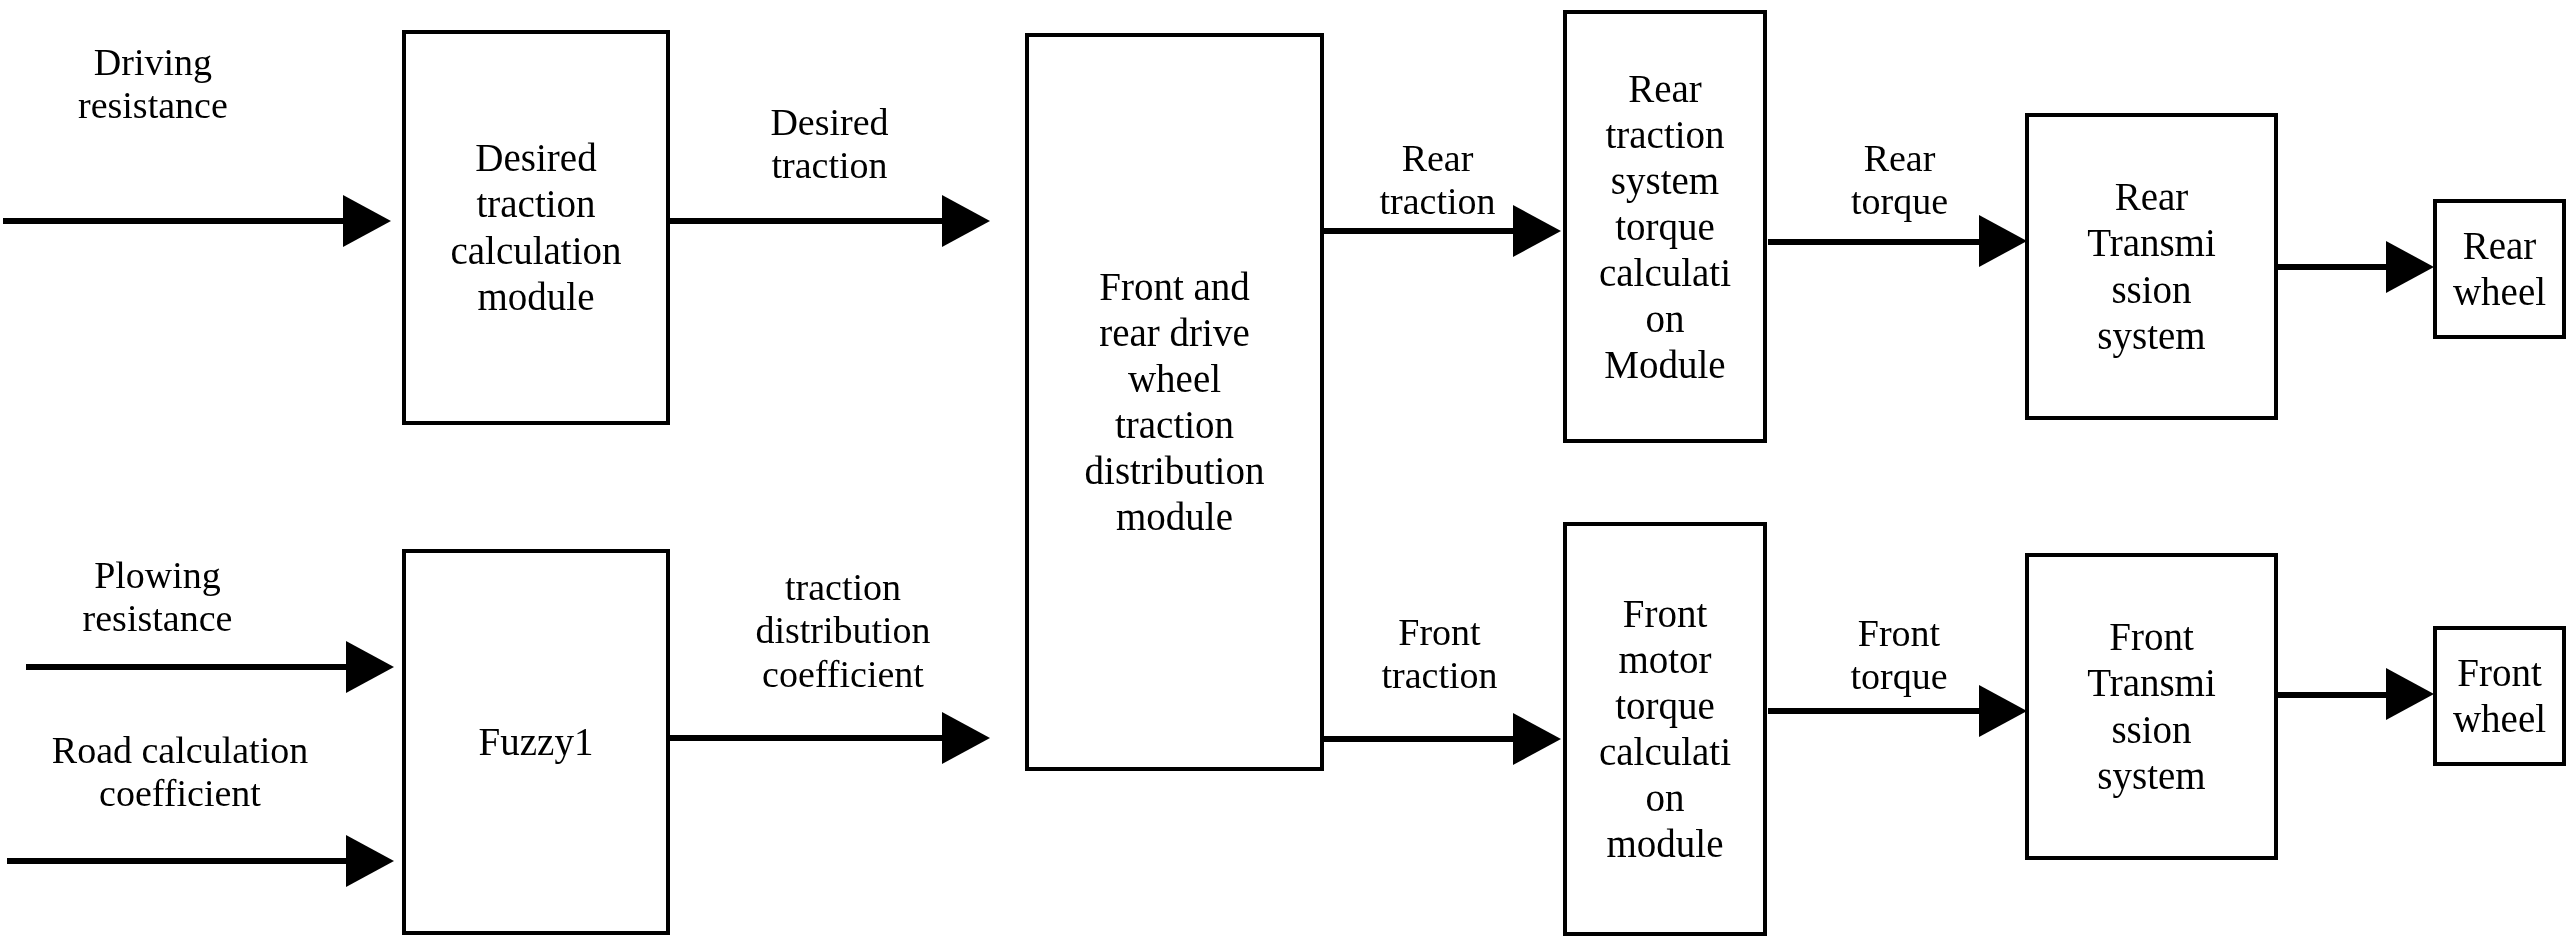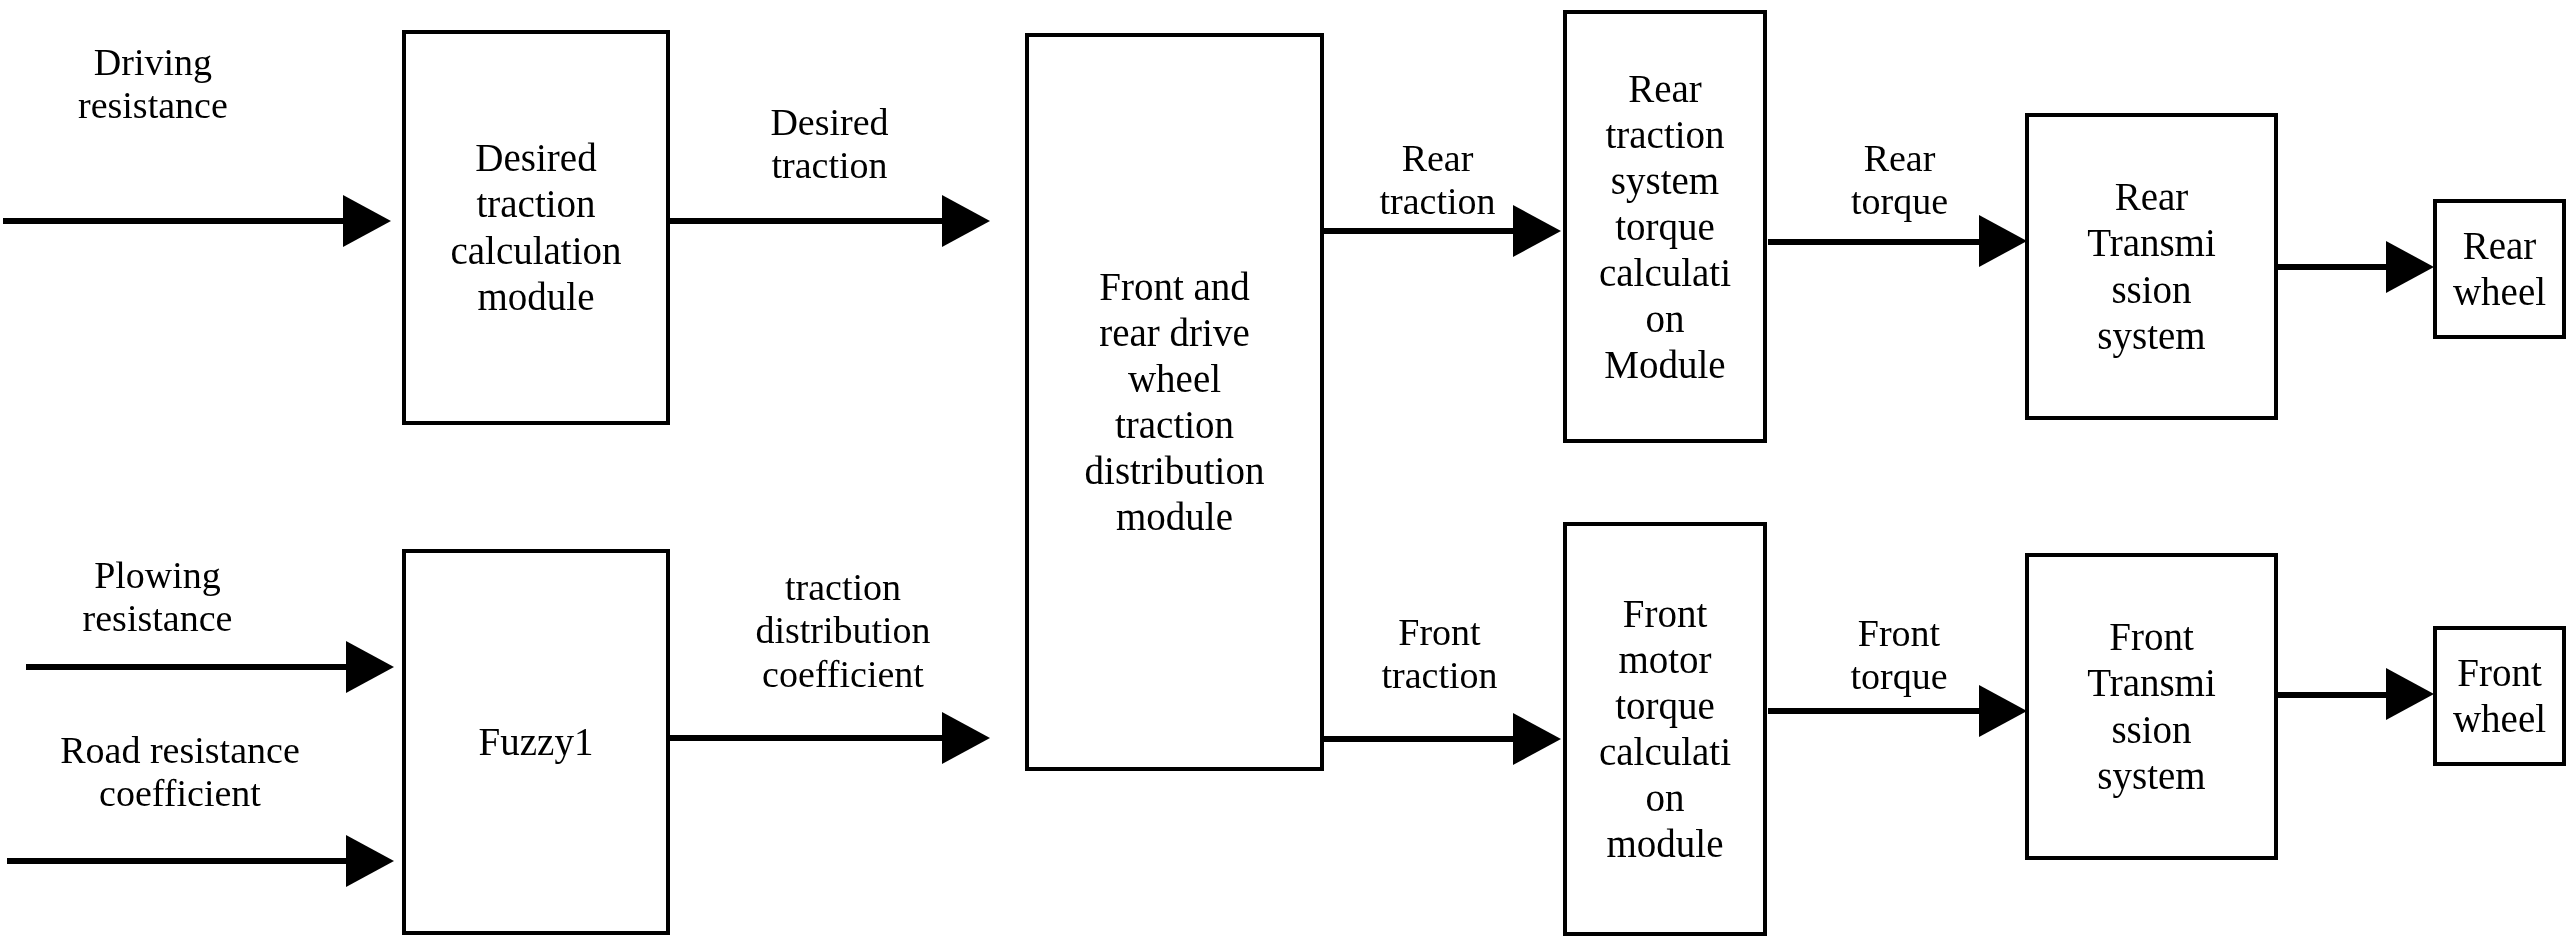--- a/index.html
+++ b/index.html
@@ -129,21 +129,21 @@
   <div class="box" style="left:2433px; top:199px; width:133px; height:140px;">
     <span class="box-label">Rear
 wheel</span>
   </div>
 
   <div class="label" style="left:16px; top:554px; width:283px;">Plowing
 resistance</div>
   <div class="line" style="left:26px; top:664px; width:326px;"></div>
   <div class="arrow" style="left:346px; top:641px;"></div>
 
-  <div class="label" style="left:0px; top:729px; width:360px;">Road resistance
+  <div class="label" style="left:0px; top:729px; width:360px;">Road calculation
 coefficient</div>
   <div class="line" style="left:6.9px; top:858px; width:345px;"></div>
   <div class="arrow" style="left:346px; top:835px;"></div>
 
   <div class="box" style="left:402px; top:549px; width:268px; height:386px;">
     <span class="box-label">Fuzzy1</span>
   </div>
 
   <div class="label" style="left:697px; top:566px; width:292px;">traction
 distribution

